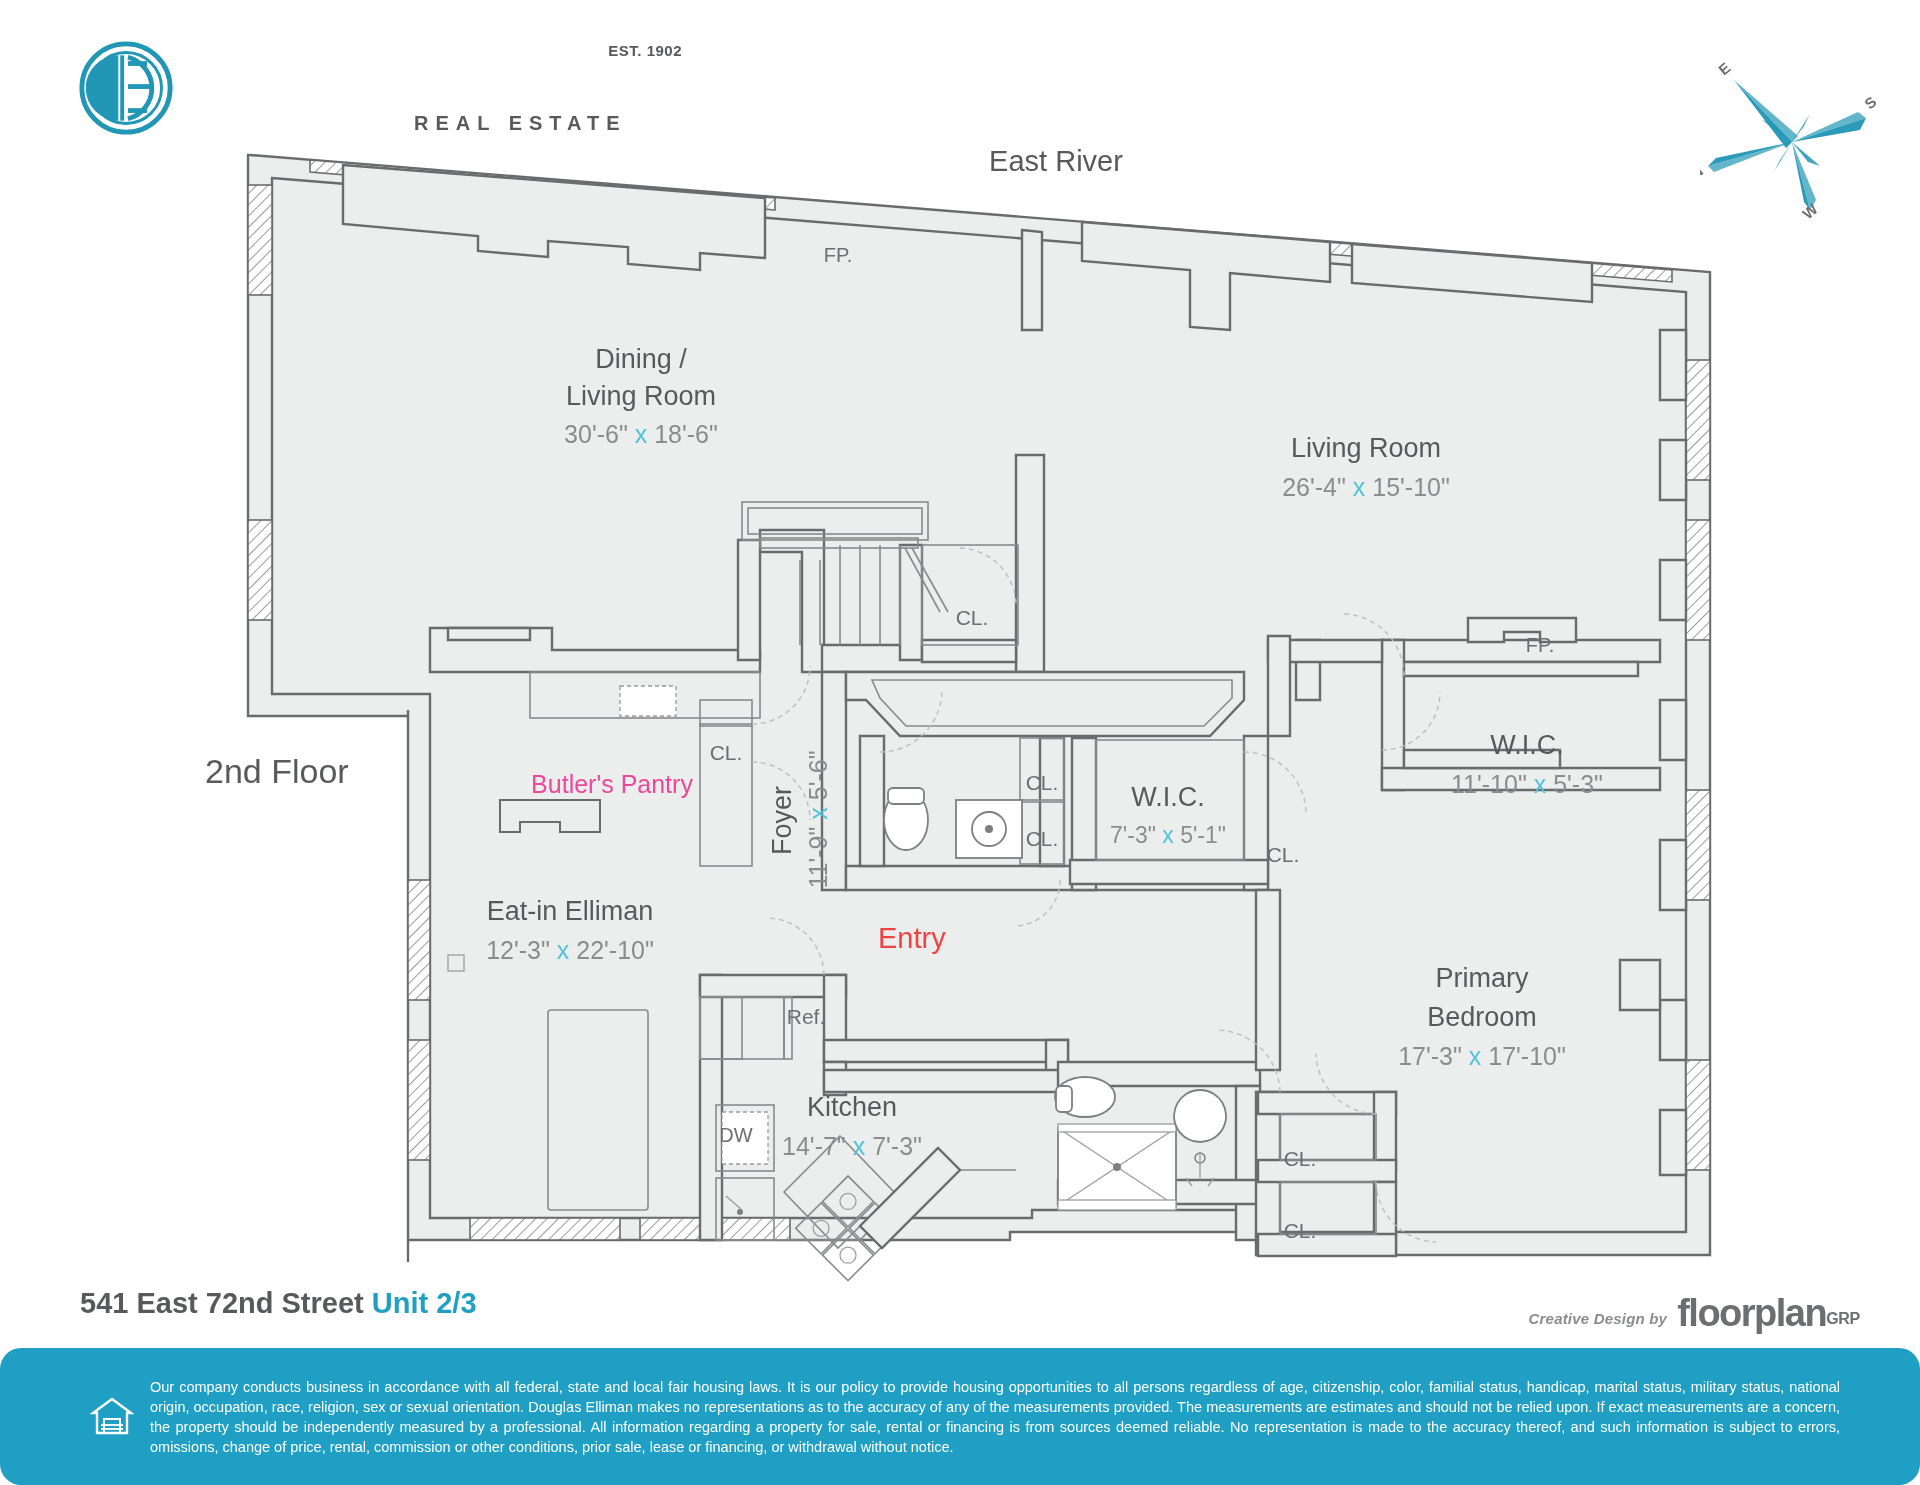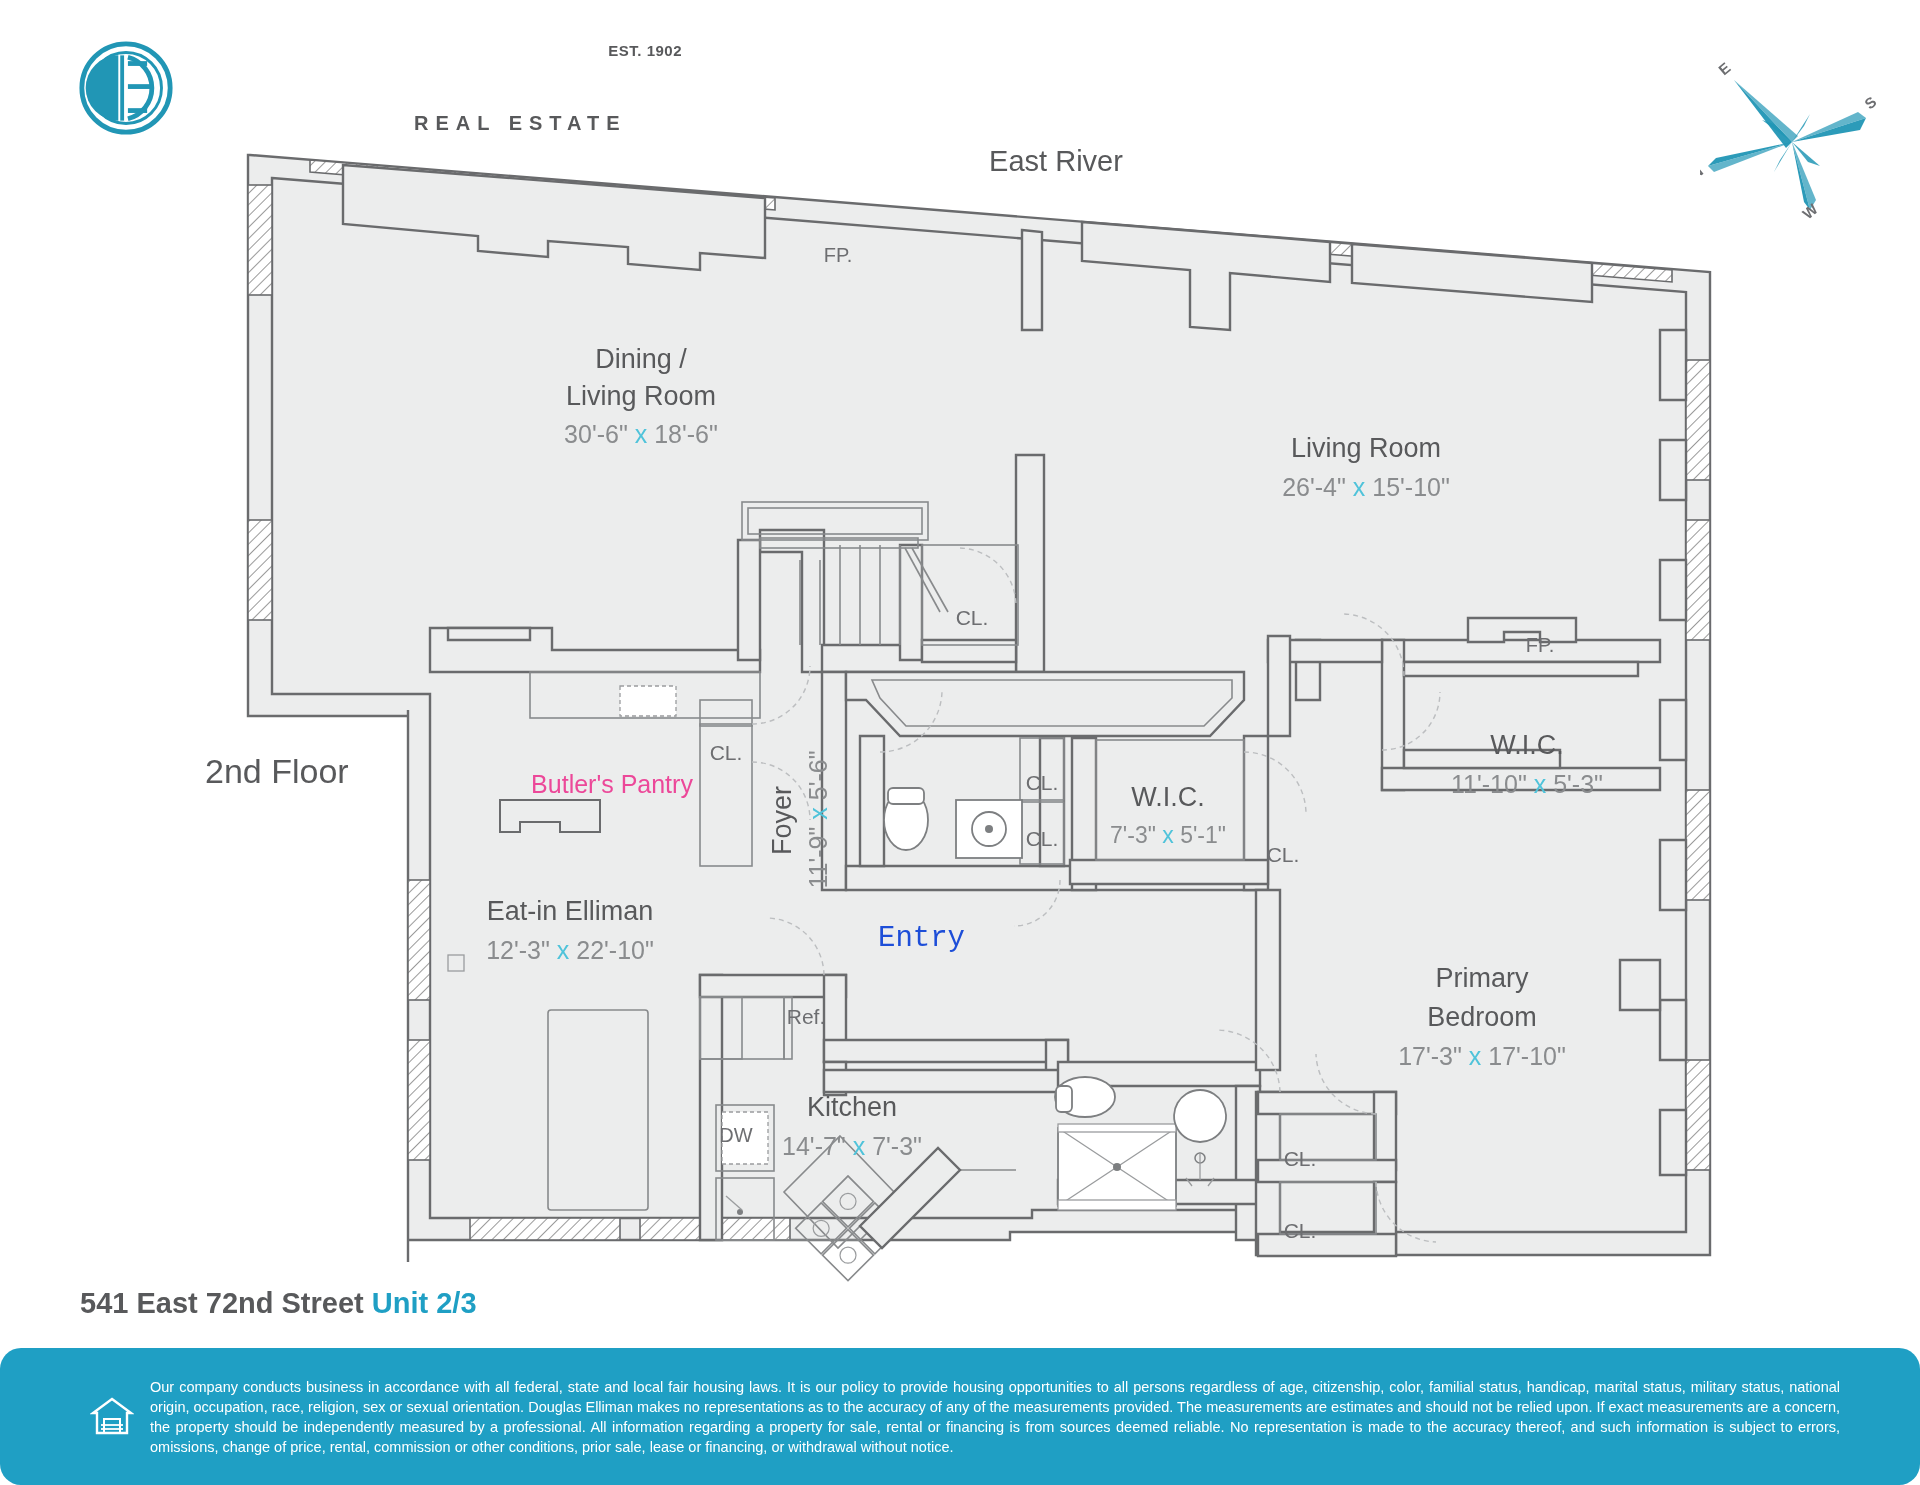--- a/index.html
+++ b/index.html
@@ -30,21 +30,21 @@
 
   
   #plan { position:absolute; left:0; top:0; width:1920px; height:1320px; }
 
   
   .lbl { position:absolute; color:#6d6e71; font-family:"Liberation Sans", sans-serif;
          white-space:nowrap; }
   .room-name { font-size:27px; color:#58595b; }
   .room-dim  { font-size:25px; color:#8a8c8e; }
   .dim-x     { color:#4fc3da; }
-  .teal      { color:#1d4ed8;font-family:Liberation Mono, monospace; }
+  .teal      { color:#ef4444; }
   .ctr       { transform:translateX(-50%); text-align:center; }
 
   
   .vert { transform-origin:center center; }
 
   
   #address { position:absolute; left:80px; top:1287px; font-size:29px; font-weight:bold; color:#58595b; white-space:nowrap; }
   #address .unit { color:#1f9fc4; }
 
   #fp-credit { position:absolute; right:60px; top:1290px; height:42px; display:flex; align-items:flex-end; }
@@ -423,20 +423,25 @@
   </div>
 
   <div>
     <div class="lbl room-name ctr" style="left:1482px; top:963px;">Primary</div>
     <div class="lbl room-name ctr" style="left:1482px; top:1002px;">Bedroom</div>
     <div class="lbl room-dim ctr" style="left:1482px; top:1042px;"><span>17'-3"</span> <span class="dim-x">x</span> <span>17'-10"</span></div>
   </div>
 
   <div id="address"><span>541 East 72nd Street</span> <span class="unit">Unit 2/3</span></div>
 
+  <div id="fp-credit">
+    <span class="by">Creative Design by</span>
+    <span class="fpname">floorplan</span>
+    <span class="grp">GRP</span>
+  </div>
 
   <div id="footer">
     <svg id="eho" viewBox="0 0 44 44">
       <path d="M22 4 L41 18 L37 18 L37 38 L7 38 L7 18 L3 18 Z" fill="none" stroke="#ffffff" stroke-width="2.4"></path>
       <rect x="14" y="24" width="16" height="14" fill="none" stroke="#ffffff" stroke-width="2"></rect>
       <line x1="11" y1="30" x2="33" y2="30" stroke="#ffffff" stroke-width="1.8"></line>
       <line x1="11" y1="34" x2="33" y2="34" stroke="#ffffff" stroke-width="1.8"></line>
       <line x1="11" y1="38" x2="33" y2="38" stroke="#ffffff" stroke-width="1.8"></line>
     </svg>
     <div id="disclaimer">Our company conducts business in accordance with all federal, state and local fair housing laws. It is our policy to provide housing opportunities to all persons regardless of age, citizenship, color, familial status, handicap, marital status, military status, national origin, occupation, race, religion, sex or sexual orientation. Douglas Elliman makes no representations as to the accuracy of any of the measurements provided. The measurements are estimates and should not be relied upon. If exact measurements are a concern, the property should be independently measured by a professional. All information regarding a property for sale, rental or financing is from sources deemed reliable. No representation is made to the accuracy thereof, and such information is subject to errors, omissions, change of price, rental, commission or other conditions, prior sale, lease or financing, or withdrawal without notice.</div>

